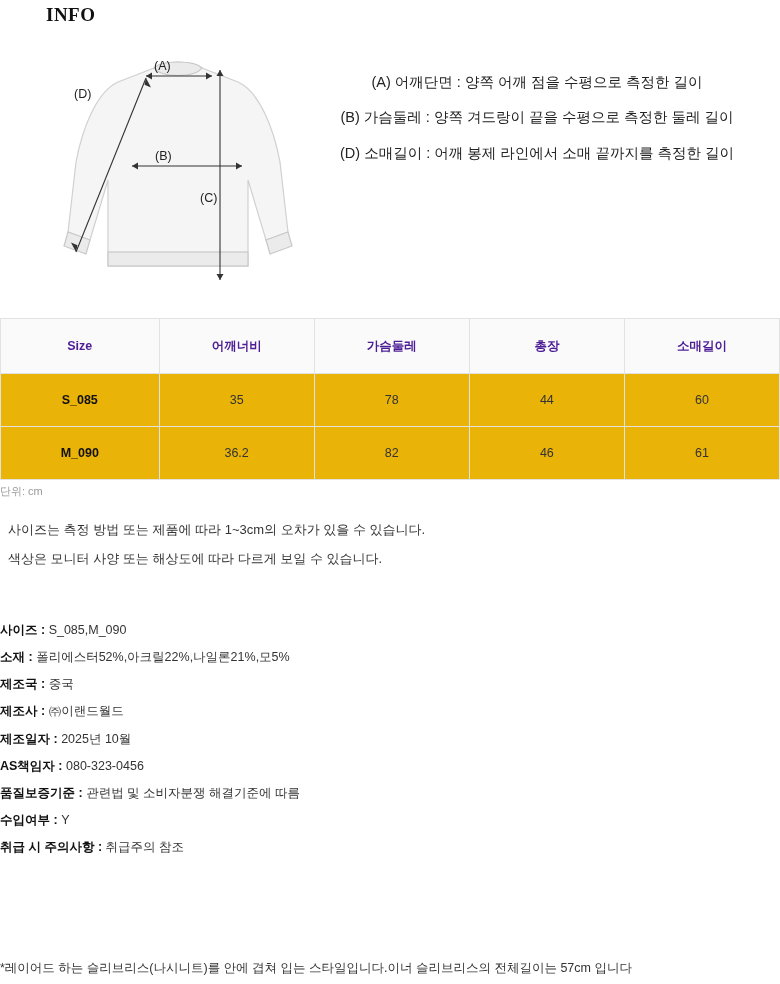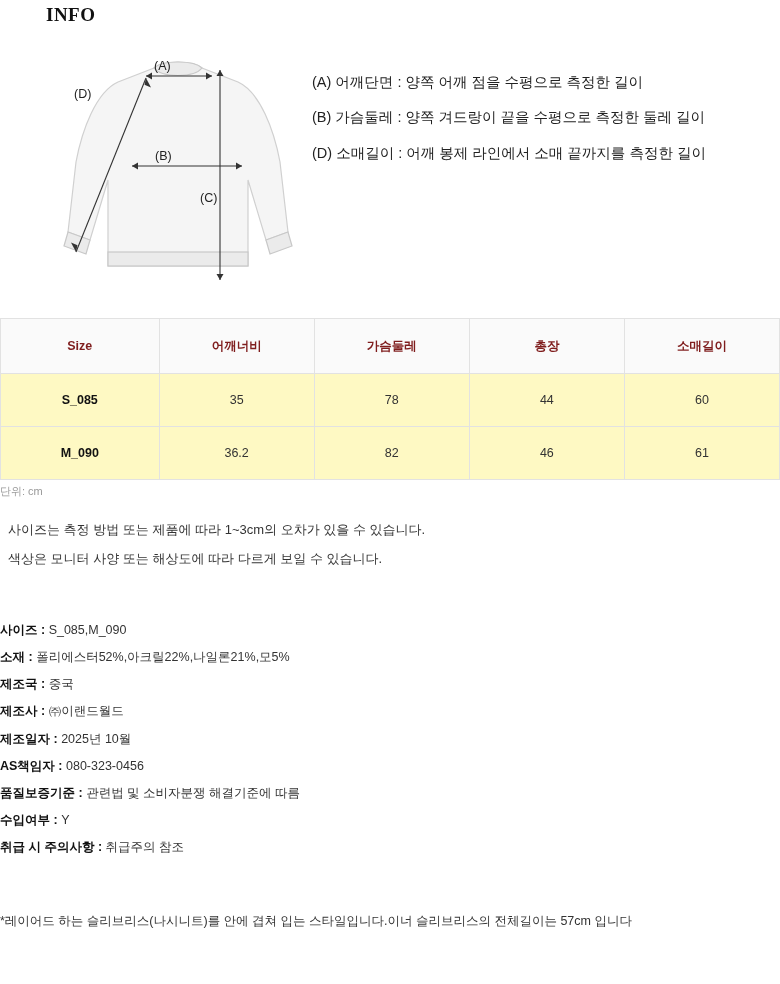--- a/index.html
+++ b/index.html
@@ -44,20 +44,21 @@
   .diagram-wrap svg {
     display: block;
   }
 
   
   .legend {
     position: absolute;
     left: 312px;
     top: 72px;
     width: 450px;
+    text-align: center;
   }
   .legend-line {
     font-size: 14.5px;
     color: #222222;
     line-height: 1.4;
     margin-bottom: 15px;
     white-space: nowrap;
   }
   .legend-line:last-child { margin-bottom: 0; }
 
@@ -74,25 +75,25 @@
     border: 1px solid #e2e2e2;
     text-align: center;
     color: #333333;
     font-weight: normal;
   }
   .size-table thead th {
     background: #fafafa;
     height: 52px;
     font-weight: bold;
     font-size: 12.5px;
-    color: #7f1d1d;
+    color: #4c1d95;
   }
   .size-table tbody td {
     height: 50px;
-    background: #fef9c3;
+    background: #eab308;
   }
   .size-table tbody td.rowhead {
     font-weight: bold;
     color: #111111;
   }
   .col-size   { width: 158px; }
   .col-reg    { width: 155px; }
 
   .unit-note {
     position: absolute;
@@ -135,21 +136,21 @@
   }
   .spec-row .v {
     font-weight: normal;
     color: #333333;
   }
 
   
   .footnote {
     position: absolute;
     left: 0;
-    top: 913px;
+    top: 960px;
     font-size: 12.5px;
     color: #333333;
     white-space: nowrap;
   }
 </style>
 </head>
 <body>
 
 <div class="page">
 

